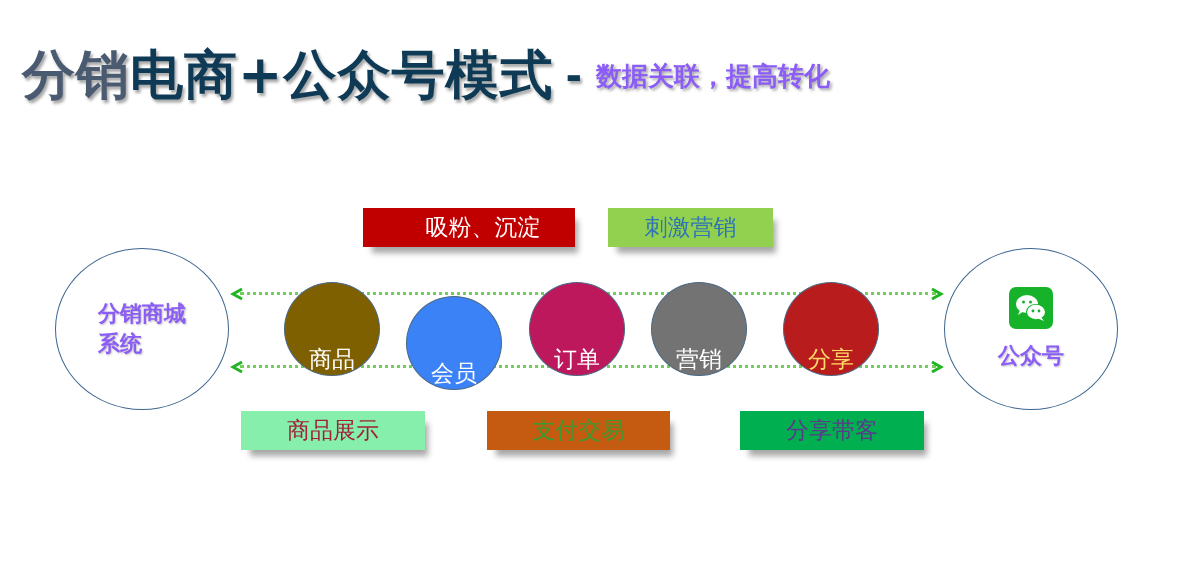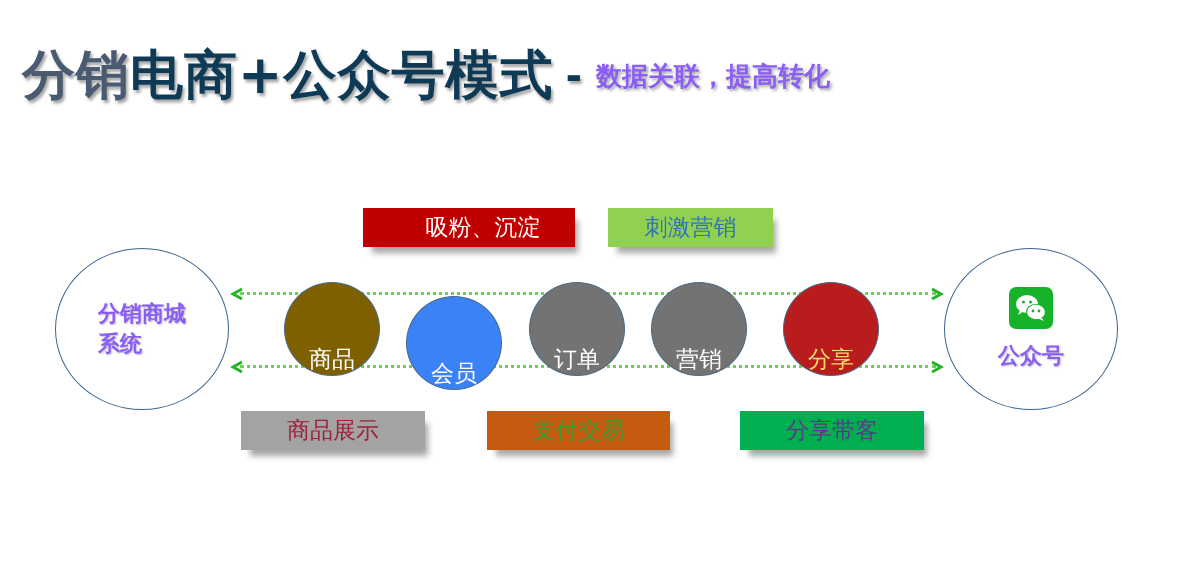--- a/index.html
+++ b/index.html
@@ -81,38 +81,38 @@
 <svg class="arrow" style="left:930px; top:360px;" viewBox="0 0 14 14">
   <polyline points="2,2 11,7 2,12" fill="none" stroke="#22b422" stroke-width="3"></polyline>
 </svg>
 
 <div class="node" style="left:284px; top:282px; background:#7f6000;">
   <span>商品</span>
 </div>
 <div class="node" style="left:406px; top:296px; background:#3b82f6;">
   <span>会员</span>
 </div>
-<div class="node" style="left:529px; top:282px; background:#737373;">
+<div class="node" style="left:529px; top:282px; background:#be185d;">
   <span>订单</span>
 </div>
 <div class="node" style="left:651px; top:282px; background:#737373;">
   <span>营销</span>
 </div>
 <div class="node" style="left:783px; top:282px; background:#b91c1c; color:#ffd966;">
   <span>分享</span>
 </div>
 
 <div class="tag" style="left:363px; top:208px; width:184px; background:#c00000; color:#ffffff;padding-left:28px;">
   <span>吸粉、沉淀</span>
 </div>
 <div class="tag" style="left:608px; top:208px; width:165px; background:#92d050; color:#2e75b6;">
   <span>刺激营销</span>
 </div>
 
-<div class="tag" style="left:241px; top:411px; width:184px; background:#a3a3a3; color:#a0203a;">
+<div class="tag" style="left:241px; top:411px; width:184px; background:#86efac; color:#a0203a;">
   <span>商品展示</span>
 </div>
 <div class="tag" style="left:487px; top:411px; width:183px; background:#c55a11; color:#3a9a30;">
   <span>支付交易</span>
 </div>
 <div class="tag" style="left:740px; top:411px; width:184px; background:#00b050; color:#5a3a8a;">
   <span>分享带客</span>
 </div>
 
 </body></html>

